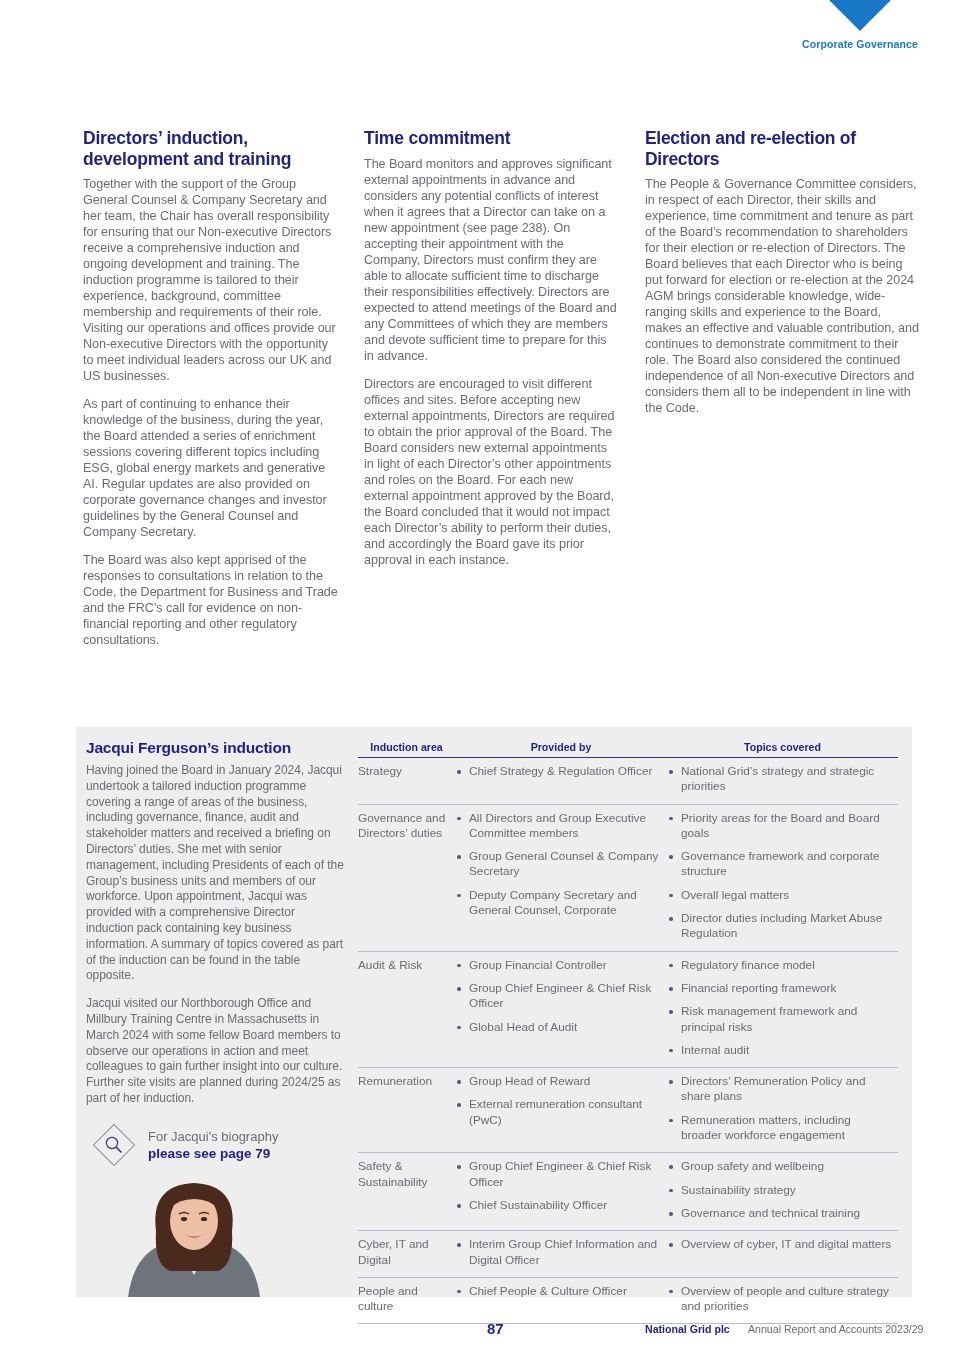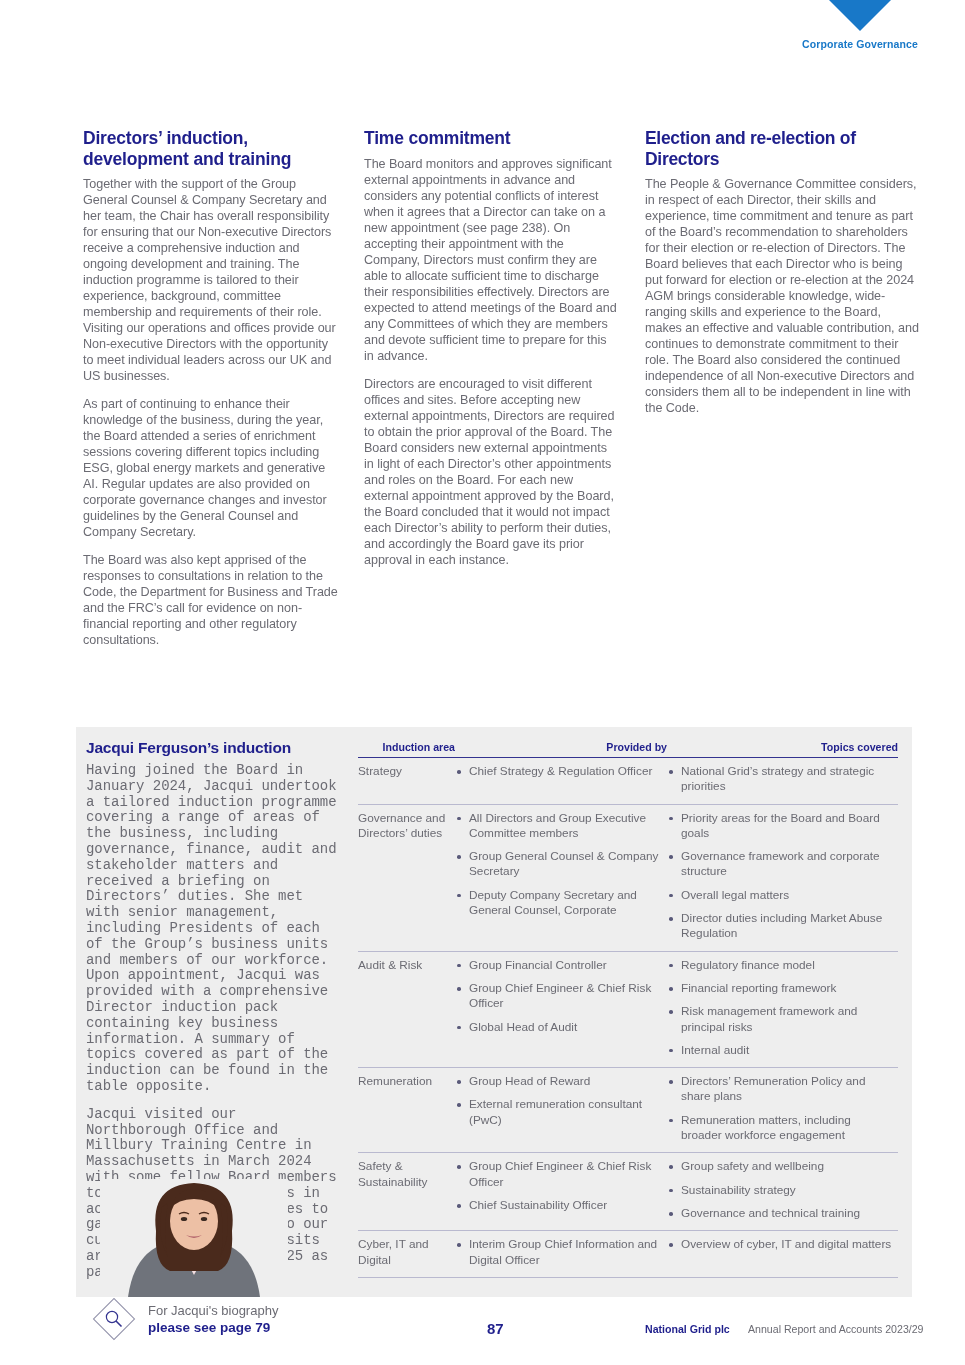--- a/index.html
+++ b/index.html
@@ -84,21 +84,21 @@
     top: 12px;
     width: 258px;
   }
   h3.panel-title {
     font-size: 15.5px;
     font-weight: bold;
     color: #1f1f8c;
     margin-bottom: 6px;
     letter-spacing: -0.2px;
   }
-  .panel-left p.body-text { font-size: 14px; line-height: 15.8px; font-family: Liberation Mono, monospace; }
+  .panel-left p.body-text { font-size: 12px; line-height: 15.8px; }
 
   
   .callout {
     display: flex;
     align-items: center;
     margin-top: 16px;
     margin-left: 6px;
   }
   .diamond {
     width: 44px; height: 44px;
@@ -135,21 +135,21 @@
     left: 282px;
     top: 14px;
     width: 540px;
   }
   table.induction {
     width: 100%;
     border-collapse: collapse;
     table-layout: fixed;
   }
   table.induction th {
-    text-align: right;
+    text-align: center;
     font-size: 10.6px;
     font-weight: bold;
     color: #1f1f8c;
     padding: 0 0 4px 0;
     border-bottom: 1.6px solid #33338f;
     vertical-align: bottom;
   }
   table.induction th.c1 { width: 97px; }
   table.induction th.c2 { width: 212px; }
   table.induction th.c3 { width: 231px; }
@@ -395,20 +395,33 @@
               <li>Interim Group Chief Information and Digital Officer</li>
             </ul>
           </td>
           <td class="bullets">
             <ul>
               <li>Overview of cyber, IT and digital matters</li>
             </ul>
           </td>
         </tr>
 
+        <tr>
+          <td class="area">People and culture</td>
+          <td class="bullets">
+            <ul>
+              <li>Chief People &amp; Culture Officer</li>
+            </ul>
+          </td>
+          <td class="bullets">
+            <ul>
+              <li>Overview of people and culture strategy and priorities</li>
+            </ul>
+          </td>
+        </tr>
 
 
       </tbody>
     </table>
   </div>
 
 </div>
 
 <div class="footer">
   <div class="page-number">87</div>

